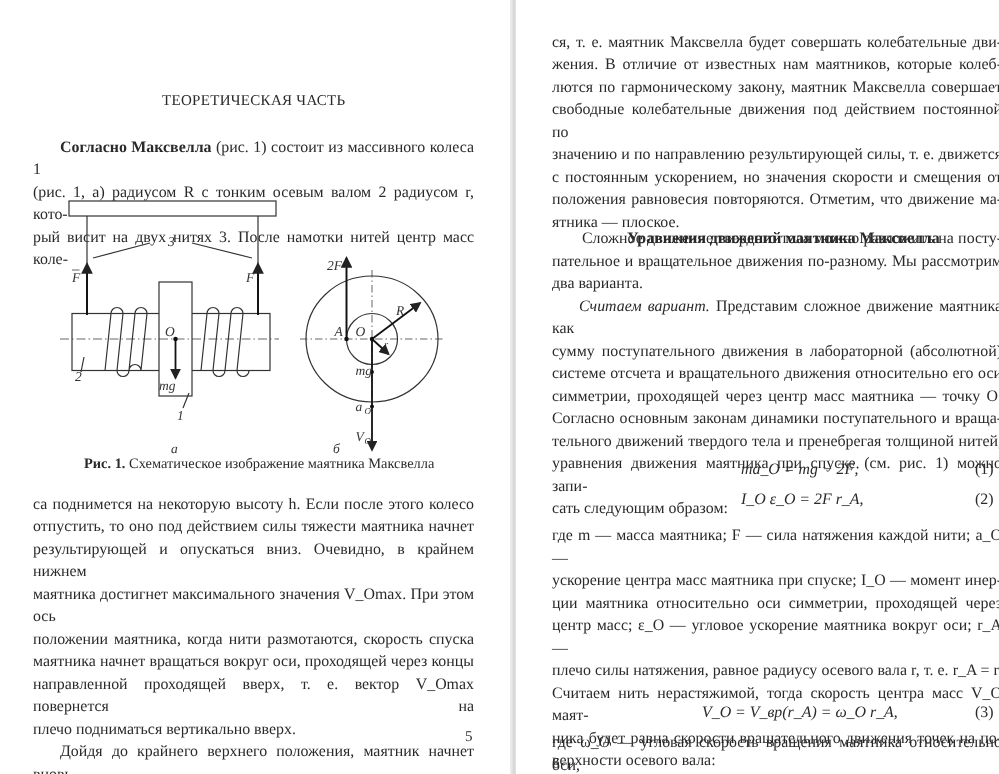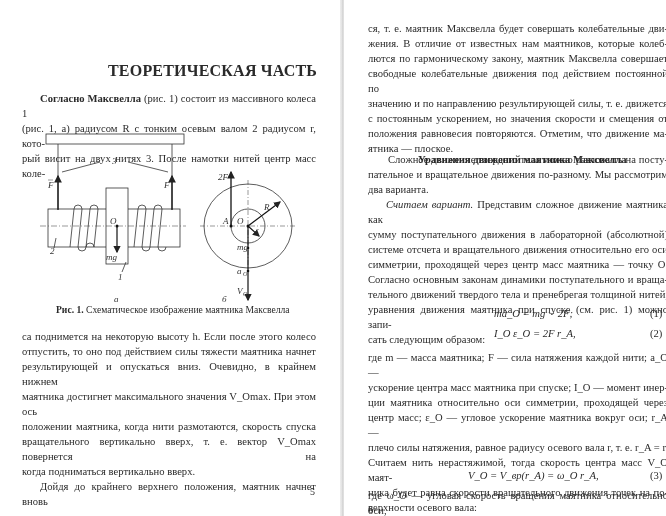--- a/index.html
+++ b/index.html
@@ -6,21 +6,21 @@
   body{width:666px;height:516px;overflow:hidden;background:#fff;position:relative;
        font-family:"Liberation Serif","DejaVu Serif",serif;color:#2a2a2a;}
   .page{position:absolute;top:0;height:516px;background:#fff;}
   #page-left{left:0;width:340px;}
   #page-right{left:344px;width:322px;}
   .gutter{position:absolute;left:338px;top:0;width:8px;height:516px;
           background:linear-gradient(to right,#fafafa,#e4e4e4 45%,#d6d6d6 55%,#f3f3f3);}
   .para{position:absolute;font-size:10.6px;line-height:15px;text-align:justify;text-align-last:justify;}
   .jline{display:block;text-align:justify;text-align-last:justify;}
   .lline{display:block;text-align:left;text-align-last:left;}
-  .title{position:absolute;font-weight:bold;font-size:16px;letter-spacing:0.2px;}
+  .title{position:absolute;font-weight:normal;font-size:10px;letter-spacing:0.2px;}
   .subtitle{position:absolute;font-weight:bold;font-size:10.6px;}
   .caption{position:absolute;font-size:9.6px;}
   .caption b{font-weight:bold;}
   .pagenum{position:absolute;font-size:10px;}
   .formula{position:absolute;font-size:10.6px;font-style:italic;}
   .eqnum{position:absolute;font-size:10.6px;}
   i{font-style:italic;}
   svg text{font-family:"Liberation Serif",serif;}
 </style>
 </head>
@@ -116,22 +116,23 @@
   <div class="caption" style="left:56px;top:304px;">
     <b>Рис. 1.</b><span> Схематическое изображение маятника Максвелла</span>
   </div>
 
   <div class="para" style="left:22px;top:329px;width:294px;">
     <span class="jline">са поднимется на некоторую высоту h. Если после этого колесо</span>
     <span class="jline">отпустить, то оно под действием силы тяжести маятника начнет</span>
     <span class="jline">результирующей и опускаться вниз. Очевидно, в крайнем нижнем</span>
     <span class="jline">маятника достигнет максимального значения V_Omax. При этом ось</span>
     <span class="jline">положении маятника, когда нити размотаются, скорость спуска</span>
-    <span class="jline">вращательного вертикально вверх, т. е. вектор V_Omax повернется на</span>
-    <span class="lline">когда подниматься вертикально вверх.</span>
+    <span class="jline">маятника начнет вращаться вокруг оси, проходящей через концы</span>
+    <span class="jline">направленной проходящей вверх, т. е. вектор V_Omax повернется на</span>
+    <span class="lline">плечо подниматься вертикально вверх.</span>
     <span class="jline" style="text-indent:18px;">Дойдя до крайнего верхнего положения, маятник начнет вновь</span>
 
   </div>
 
   <div class="pagenum" style="left:310px;top:486px;">5</div>
 </div>
 
 <div id="page-right" class="page">
   <div class="para" style="left:24px;top:21px;width:300px;">
     <span class="jline">ся, т. е. маятник Максвелла будет совершать колебательные дви-</span>

